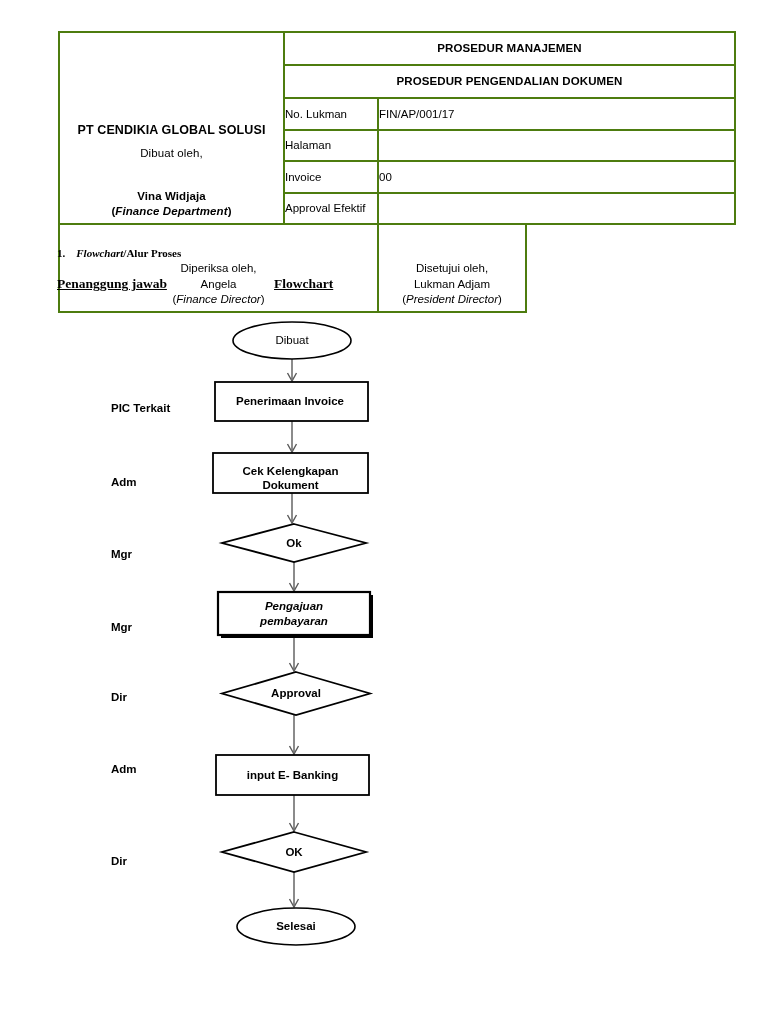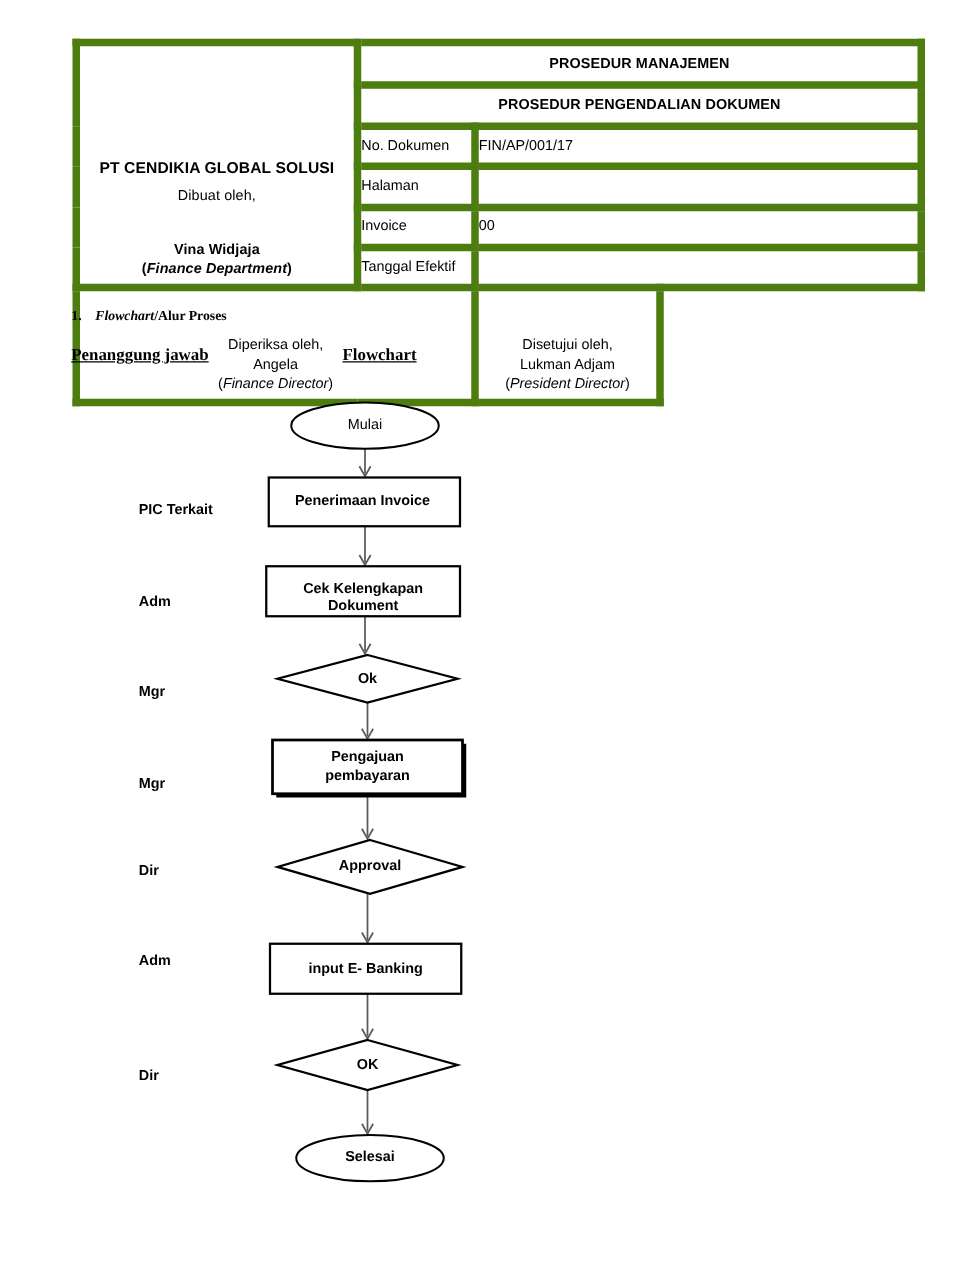--- a/index.html
+++ b/index.html
@@ -19,21 +19,21 @@
   
   .doc-header {
     position: absolute;
     left: 58px;
     top: 31px;
     width: 676px;
     border-collapse: collapse;
     table-layout: fixed;
   }
   .doc-header td {
-    border: 6px solid #4d7c0f;
+    border: 2px solid #4d7c0f;
     padding: 0;
     vertical-align: middle;
     font-size: 11.5px;
     line-height: 1.25;
   }
   .company-cell {
     text-align: center;
     font-weight: bold;
     font-size: 12.5px;
     letter-spacing: 0.1px;
@@ -178,33 +178,33 @@
             <span class="sign-role"><span>(</span><i>Finance Department</i><span>)</span></span>
           </div>
         </div>
       </td>
       <td colspan="3" class="title-cell">PROSEDUR MANAJEMEN</td>
     </tr>
     <tr>
       <td colspan="3" class="title-cell">PROSEDUR PENGENDALIAN DOKUMEN</td>
     </tr>
     <tr>
-      <td class="meta-label">No. Dokumen</td>
+      <td class="meta-label">No. Lukman</td>
       <td colspan="2" class="meta-value">FIN/AP/001/17</td>
     </tr>
     <tr>
       <td class="meta-label">Halaman</td>
       <td colspan="2" class="meta-value"></td>
     </tr>
     <tr>
       <td class="meta-label">Invoice</td>
       <td colspan="2" class="meta-value">00</td>
     </tr>
     <tr>
-      <td class="meta-label">Tanggal Efektif</td>
+      <td class="meta-label">Approval Efektif</td>
       <td colspan="2" class="meta-value"></td>
     </tr>
     <tr>
       <td colspan="2" class="sign-cell">
         <span class="sign-head">Diperiksa oleh,</span>
         <span class="sign-foot">
           <span class="sign-name">Angela</span>
           <span class="sign-role"><span>(</span><i>Finance Director</i><span>)</span></span>
         </span>
       </td>
@@ -275,32 +275,32 @@
     <polygon points="294,524 366,543 294,562 222,543" stroke-width="1.8" fill="#ffffff" stroke="#000000"></polygon>
     <rect x="221" y="595" width="152" height="43" fill="#000000"></rect>
     <rect x="218" y="592" width="152" height="43" stroke-width="2.2" fill="#ffffff" stroke="#000000"></rect>
     <polygon points="296,672 370,693.5 296,715 222,693.5" stroke-width="1.8" fill="#ffffff" stroke="#000000"></polygon>
     <rect x="216" y="755" width="153" height="40" stroke-width="1.8" fill="#ffffff" stroke="#000000"></rect>
     <polygon points="294,832 366,852 294,872 222,852" stroke-width="1.8" fill="#ffffff" stroke="#000000"></polygon>
     <ellipse cx="296" cy="926.5" rx="59" ry="18.5" stroke-width="1.6" fill="#ffffff" stroke="#000000"></ellipse>
   </svg>
 <div id="flow-labels">
     <div class="node-text normal" style="left: 233px; top: 322px; width: 118px; height: 37px;">
-      <span>Mulai</span>
+      <span>Dibuat</span>
     </div>
     <div class="node-text" style="left: 215px; top: 382px; width: 150px; height: 39px;">
       <span>Penerimaan Invoice</span>
     </div>
     <div class="node-text" style="left: 213px; top: 453px; width: 155px; height: 40px; align-items: flex-end;">
       <span>Cek Kelengkapan<br>Dokument</span>
     </div>
     <div class="node-text" style="left: 222px; top: 524px; width: 144px; height: 38px;">
       <span>Ok</span>
     </div>
-    <div class="node-text" style="left: 218px; top: 592px; width: 152px; height: 43px;">
+    <div class="node-text" style="left: 218px; top: 592px; width: 152px; height: 43px; font-style: italic;">
       <span>Pengajuan<br>pembayaran</span>
     </div>
     <div class="node-text" style="left: 222px; top: 672px; width: 148px; height: 43px;">
       <span>Approval</span>
     </div>
     <div class="node-text" style="left: 216px; top: 755px; width: 153px; height: 40px;">
       <span>input E- Banking</span>
     </div>
     <div class="node-text" style="left: 222px; top: 832px; width: 144px; height: 40px;">
       <span>OK</span>

